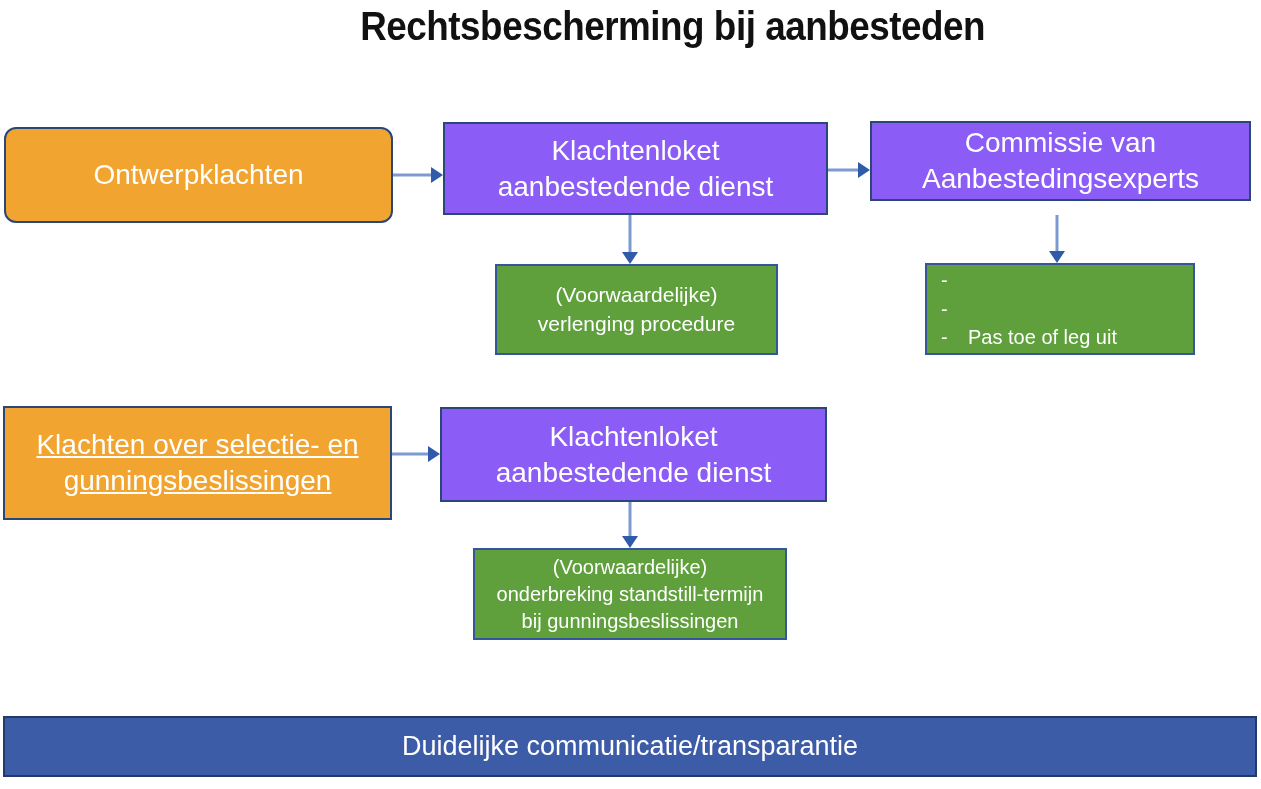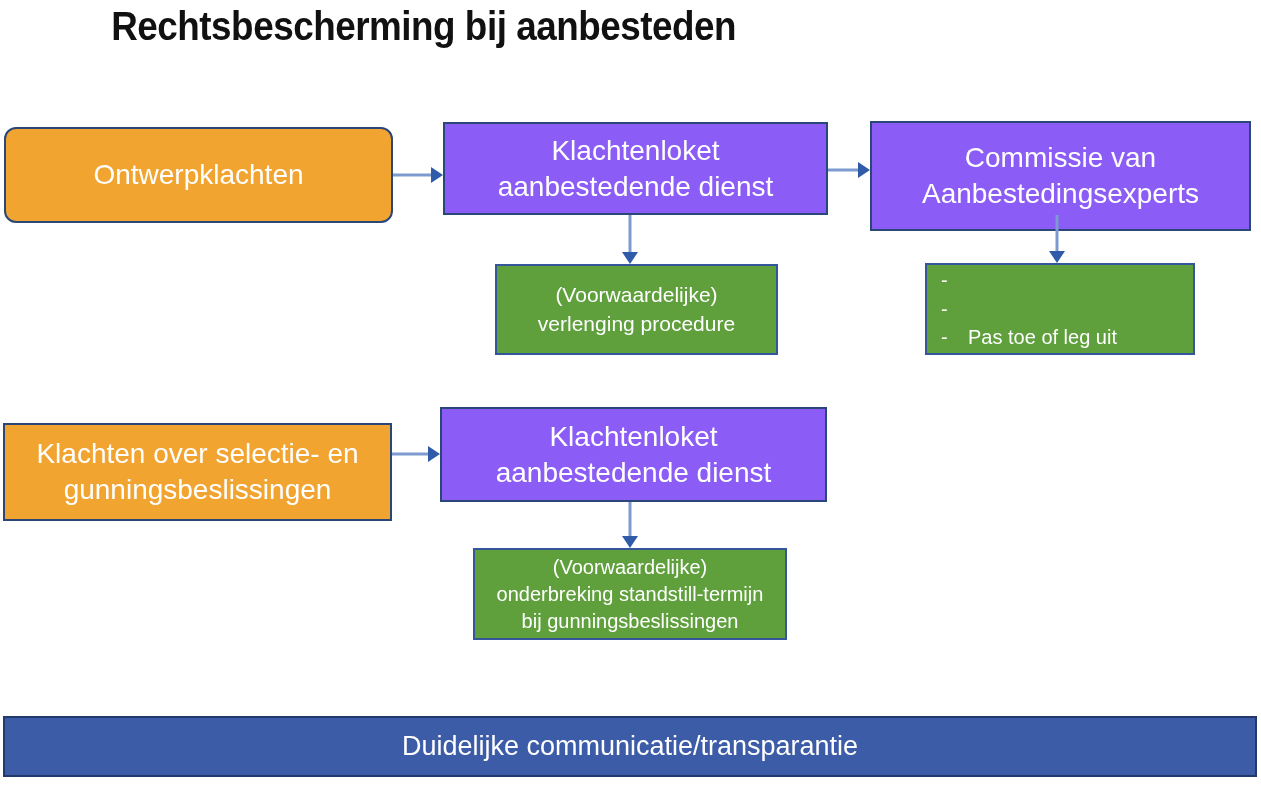--- a/index.html
+++ b/index.html
@@ -1,21 +1,21 @@
 <!DOCTYPE html>
 <html><head>
 <meta charset="utf-8">
 <style>
   html,body { margin:0; padding:0; background:#ffffff; }
   .stage {
     position:relative; width:1261px; height:789px; background:#ffffff;
     font-family:"Liberation Sans", sans-serif; overflow:hidden;
   }
   .title {
-    position:absolute; left:84px; right:0; top:4px; 
+    position:absolute; left:84px; right:0; top:4px; text-align:center;
     font-weight:bold; font-size:40px; color:#111111; white-space:nowrap;
   }
   .title > span { display:inline-block; transform:scaleX(0.92); transform-origin:center; letter-spacing:-0.5px; }
   .box {
     position:absolute; box-sizing:border-box; border:2px solid #2B4778;
     color:#ffffff; display:flex; flex-direction:column; align-items:center;
     justify-content:center; text-align:center;
   }
   .yellow { background:#F2A431; }
   .orange { background:#8b5cf6; }
@@ -53,21 +53,21 @@
 
   <div class="box yellow t28" style="left:4px; top:127px; width:389px; height:96px;border-radius:12px;">
     <span>Ontwerpklachten</span>
   </div>
 
   <div class="box orange t28" style="left:443px; top:122px; width:385px; height:93px;">
     <span>Klachtenloket</span>
     <span>aanbestedende dienst</span>
   </div>
 
-  <div class="box orange t28" style="left:870px; top:121px; width:381px; height:110px;">
+  <div class="box orange t28" style="left:870px; top:121px; width:381px; height:80px;">
     <span>Commissie van</span>
     <span>Aanbestedingsexperts</span>
   </div>
 
   <div class="box green t21" style="left:495px; top:264px; width:283px; height:91px;">
     <span>(Voorwaardelijke)</span>
     <span>verlenging procedure</span>
   </div>
 
   <div class="box green list-box" style="left:925px; top:263px; width:270px; height:92px;">
@@ -76,21 +76,21 @@
     </div>
     <div class="list-item">
       <span class="dash">-</span>
     </div>
     <div class="list-item">
       <span class="dash">-</span>
       <span>Pas toe of leg uit</span>
     </div>
   </div>
 
-  <div class="box yellow t28" style="left:3px; top:423px; width:389px; height:98px;">
+  <div class="box yellow t28" style="left:3px; top:406px; width:389px; height:114px;text-decoration:underline;">
     <span>Klachten over selectie- en</span>
     <span>gunningsbeslissingen</span>
   </div>
 
   <div class="box orange t28" style="left:440px; top:407px; width:387px; height:95px;">
     <span>Klachtenloket</span>
     <span>aanbestedende dienst</span>
   </div>
 
   <div class="box green t20" style="left:473px; top:548px; width:314px; height:92px;">

